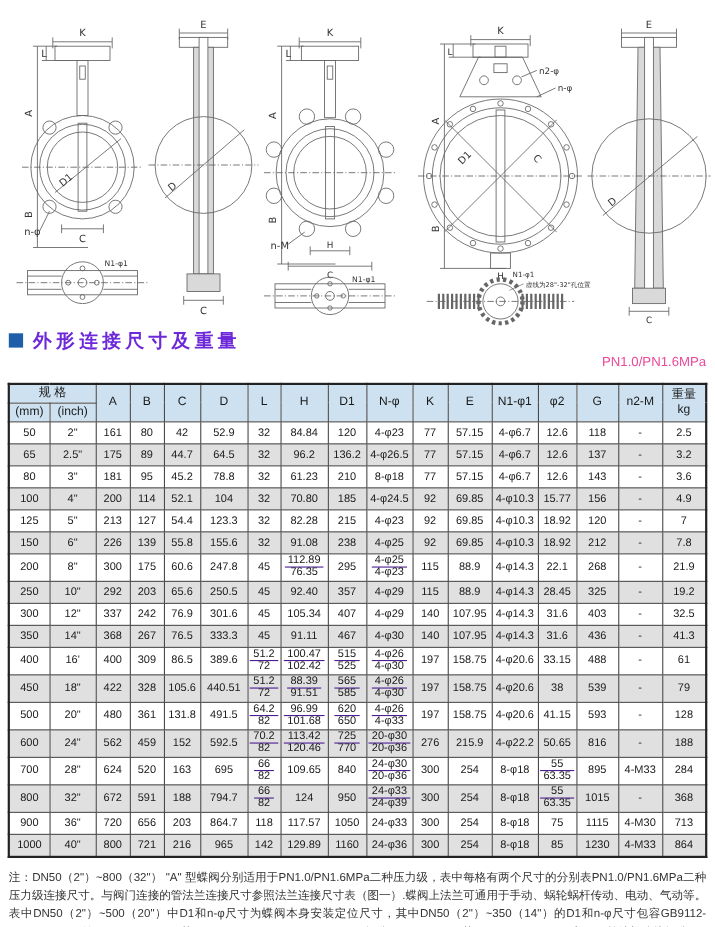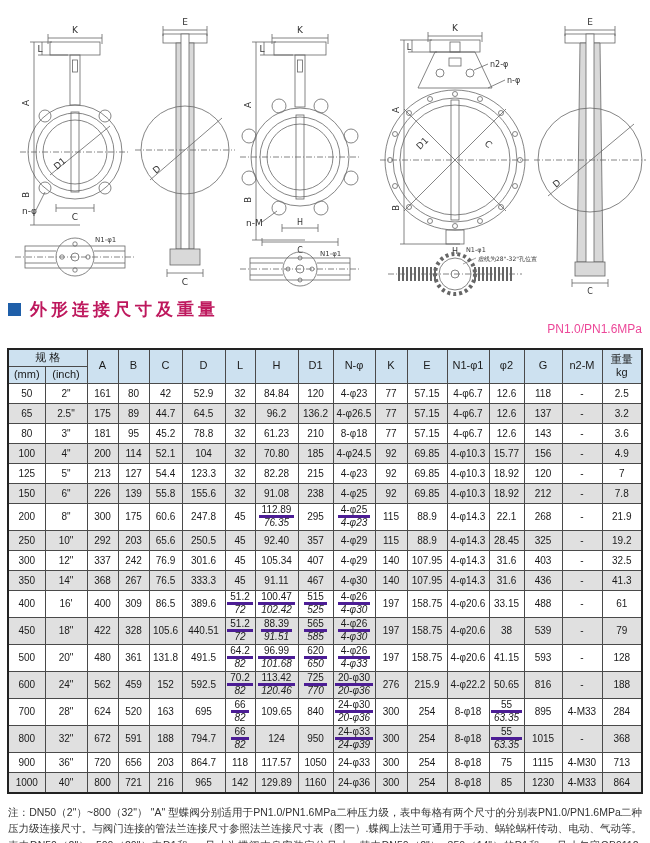--- a/index.html
+++ b/index.html
@@ -4,33 +4,33 @@
 <style>
   html,body{margin:0;padding:0;background:#fff;}
   body{width:650px;font-family:"Liberation Sans","DejaVu Sans",sans-serif;color:#1a1a1a;}
   .page{width:650px;height:843px;position:relative;overflow:hidden;background:#fff;}
 
   .drawings{width:650px;height:296px;}
   .drawings svg text{font-family:"DejaVu Sans",sans-serif;fill:#333;}
 
   .section-header{display:flex;align-items:center;gap:9px;padding:2px 8px 1px 8px;}
   .bullet{width:13px;height:13px;background:#1f5fa9;display:inline-block;}
-  .section-title{font-size:17px;font-weight:bold;letter-spacing:4px;margin:0;color:#be185d;}
+  .section-title{font-size:17px;font-weight:bold;letter-spacing:4px;margin:0;color:#6d28d9;}
   .pressure{text-align:right;font-size:12px;padding:0 8px 2px 0;color:#ec4899;}
 
   table.dims{border-collapse:collapse;table-layout:fixed;width:636px;margin:10px 7px;
     border:2px solid #222;font-size:10px;}
   table.dims th, table.dims td{border:1px solid #4a4a4a;text-align:center;vertical-align:middle;
     padding:1px 0;overflow:hidden;}
   table.dims thead th{background:#cde1f0;font-weight:normal;font-size:11px;white-space:pre-line;line-height:1.25;}
   table.dims tbody td{height:17px;line-height:1.1;}
   table.dims tbody tr.alt td{background:#e0e0e0;}
   .stack{display:inline-block;line-height:1.05;}
-  .stack .top{display:block;border-bottom:3px solid #4c1d95;padding:0 3px;}
-  .stack .bot{display:block;padding:0 3px;font-style:italic;}
+  .stack .top{display:block;border-bottom:1px solid #4c1d95;padding:0 3px;}
+  .stack .bot{display:block;padding:0 3px;}
 
   .note{font-size:10.5px;line-height:1.6;color:#333;margin:7px 8px 0 8px;text-align:justify;}
 </style>
 </head>
 <body>
 
 <div class="page">
 
   <div class="drawings">
     <svg width="650" height="296" viewBox="0 0 650 296">

